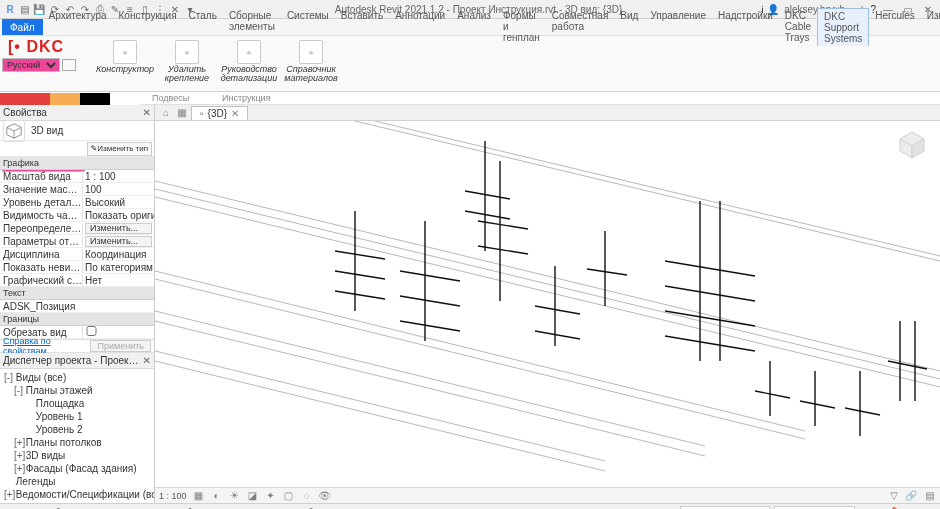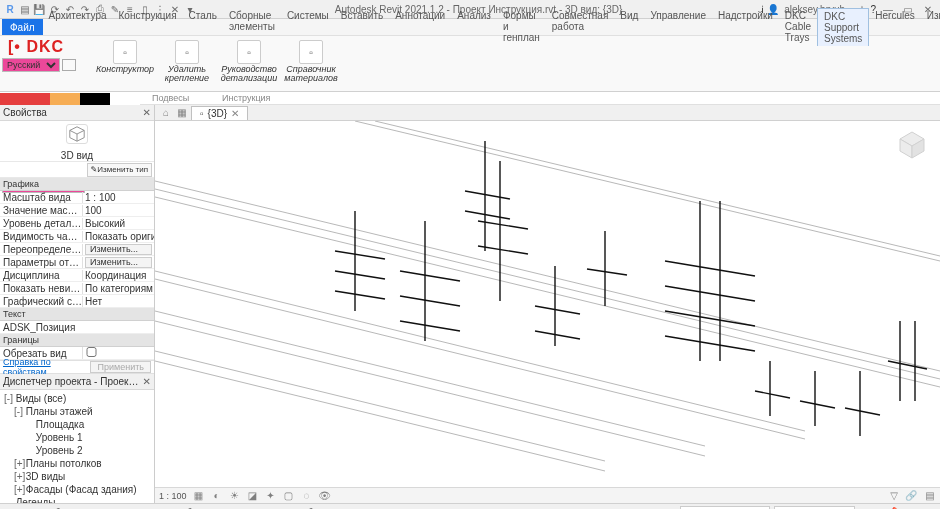--- a/index.html
+++ b/index.html
@@ -24,21 +24,21 @@
 .grad-strip{height:12px;display:flex;margin-top:1px;}
 .grad-strip div{flex:1;}
 .ribbon-buttons{display:flex;gap:4px;padding:2px 6px;}
 .rbtn{display:flex;flex-direction:column;align-items:center;width:58px;padding-top:2px;}
 .rbtn .ric{width:24px;height:24px;border:1px solid #ccc;border-radius:2px;margin-bottom:1px;background:#fff;display:flex;align-items:center;justify-content:center;}
 .rbtn .rlbl{font-size:9px;text-align:center;line-height:1.05;font-style:italic;}
 .main{display:flex;height:398px;}
 .leftcol{width:155px;display:flex;flex-direction:column;border-right:1px solid #ccc;}
 .panel-head{height:16px;background:#f0f0f0;border-bottom:1px solid #d8d8d8;display:flex;align-items:center;padding:0 3px;font-size:10px;color:#444;justify-content:space-between;}
 .panel-head .x{font-size:10px;color:#666;}
-.propcard{height:41px;display:flex;align-items:center;gap:6px;padding:3px;border-bottom:1px solid #e8e8e8;flex-direction:column;}
+.propcard{height:20px;display:flex;align-items:center;gap:6px;padding:3px;border-bottom:1px solid #e8e8e8;}
 .propcard .cube{width:22px;height:22px;border:1px solid #ddd;border-radius:3px;display:flex;align-items:center;justify-content:center;}
 .typesel{height:16px;display:flex;align-items:center;padding:0 2px;border-bottom:1px solid #e8e8e8;}
 .typesel select{flex:1;font-size:9px;height:14px;margin-top:33px;}
 .typesel .editbtn{font-size:9px;border:1px solid #ccc;background:#f8f8f8;padding:0 3px;margin-left:2px;height:14px;display:flex;align-items:center;}
 .propsection{background:#e4e4e4;font-size:9px;padding:1px 3px;border-bottom:1px solid #d0d0d0;}
 .proprow{display:flex;font-size:9px;border-bottom:1px solid #eee;height:13px;align-items:center;}
 .proprow .k{width:82px;padding-left:3px;overflow:hidden;text-overflow:ellipsis;white-space:nowrap;}
 .proprow .v{flex:1;padding-left:2px;border-left:1px solid #e0e0e0;overflow:hidden;white-space:nowrap;}
 .proprow .btn{border:1px solid #ccc;background:#f4f4f4;font-size:9px;padding:0 4px;height:11px;display:flex;align-items:center;margin-right:2px;}
 .helprow{height:14px;display:flex;align-items:center;justify-content:space-between;padding:0 3px;border-top:1px solid #e0e0e0;border-bottom:1px solid #e0e0e0;}

